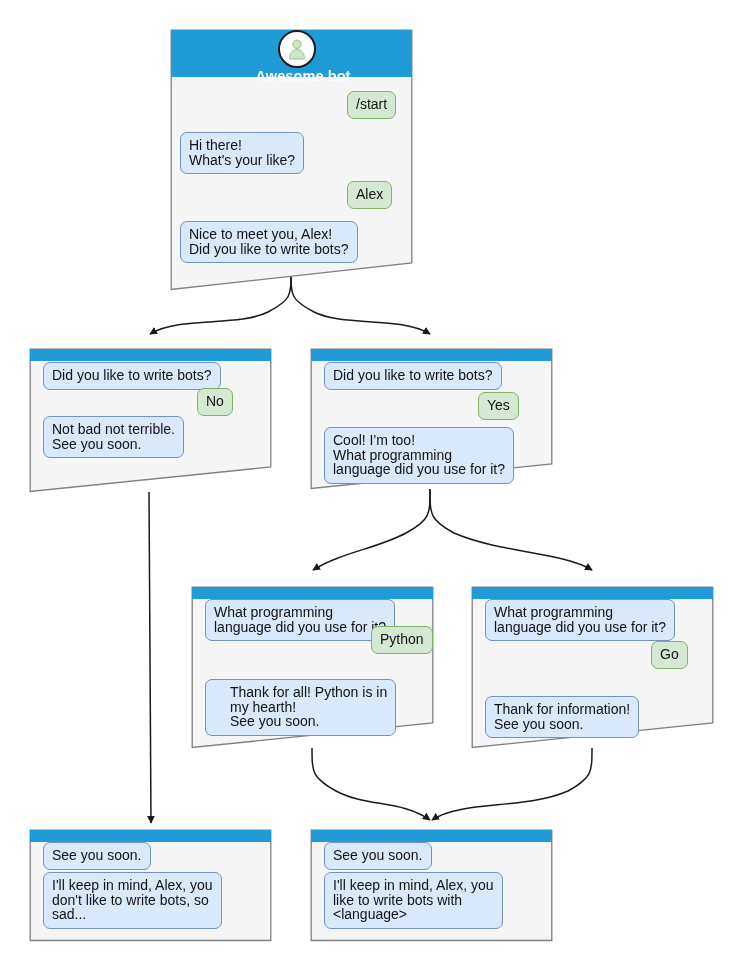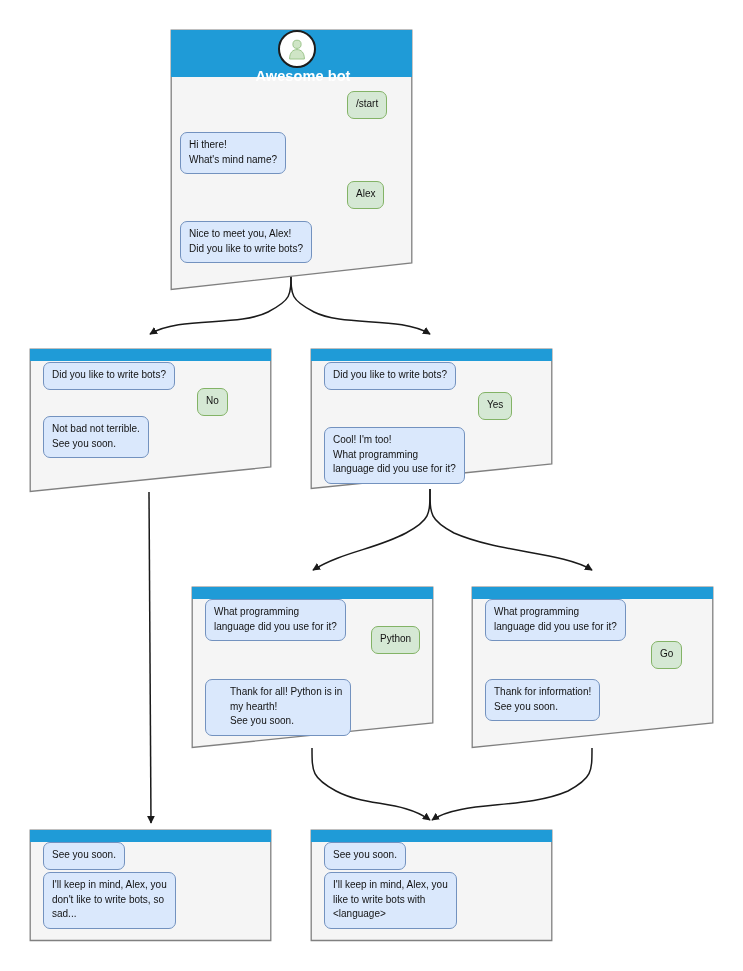--- a/index.html
+++ b/index.html
@@ -84,21 +84,21 @@
     font-size: 14.5px;
     font-weight: bold;
     margin-left: 12px;
     letter-spacing: 0.1px;
   }
 
   .bubble {
     position: absolute;
     box-sizing: border-box;
     border-radius: 7px;
-    font-size: 10px;
+    font-size: 14px;
     line-height: 14.6px;
     color: #121212;
     padding: 5px 8px 6px 8px;
     white-space: pre;
   }
   .bubble.bot {
     background: #dae8fc;
     border: 1px solid #7392bf;
   }
   .bubble.user {
@@ -142,21 +142,21 @@
             <circle cx="12" cy="7.3" r="4.1" fill="#cfe5c6" stroke="#9dc68c" stroke-width="1"></circle>
             <path d="M 4.6 22 C 4.6 15.6 7.8 12.6 12 12.6 C 16.2 12.6 19.4 15.6 19.4 22 Z" fill="#cfe5c6" stroke="#9dc68c" stroke-width="1"></path>
           </svg>
         </span>
         <span class="bot-title">Awesome bot</span>
       </div>
 
       <div class="bubble user" style="left:177px; top:62px;">/start</div>
 
       <div class="bubble bot" style="left:10px; top:103px;">Hi there!
-What's mind name?</div>
+What's your like?</div>
 
       <div class="bubble user" style="left:177px; top:152px;">Alex</div>
 
       <div class="bubble bot" style="left:10px; top:192px;">Nice to meet you, Alex!
 Did you like to write bots?</div>
     </div>
   </div>
 
   <div class="node" style="left:29px; top:348px; width:243px; height:145px;">
     <svg class="node-shape" viewBox="0 0 243 145" width="243" height="145" preserveAspectRatio="none">
@@ -214,21 +214,21 @@
       <path d="M 1.2 1.2 L 241.8 1.2 L 241.8 137 L 1.2 161.5 Z" fill="#f5f5f5" stroke="#808080" stroke-width="1.3"></path>
     </svg>
     <div class="node-inner">
       <div class="titlebar plain" style="background:#1f9bd7; width:241px; left:1px; top:1px;"></div>
 
       <div class="bubble bot" style="left:14px; top:13px;">What programming
 language did you use for it?</div>
 
       <div class="bubble user" style="left:180px; top:55px;text-align:center;">Go</div>
 
-      <div class="bubble bot" style="left:14px; top:93px;">Thank for information!
+      <div class="bubble bot" style="left:14px; top:110px;">Thank for information!
 See you soon.</div>
     </div>
   </div>
 
   <div class="node" style="left:29px; top:829px; width:243px; height:113px;">
     <svg class="node-shape" viewBox="0 0 243 113" width="243" height="113" preserveAspectRatio="none">
       <path d="M 1.2 1.2 L 241.8 1.2 L 241.8 111.5 L 1.2 111.5 Z" fill="#f5f5f5" stroke="#808080" stroke-width="1.3"></path>
     </svg>
     <div class="node-inner">
       <div class="titlebar plain" style="background:#1f9bd7; width:241px; left:1px; top:1px;"></div>

